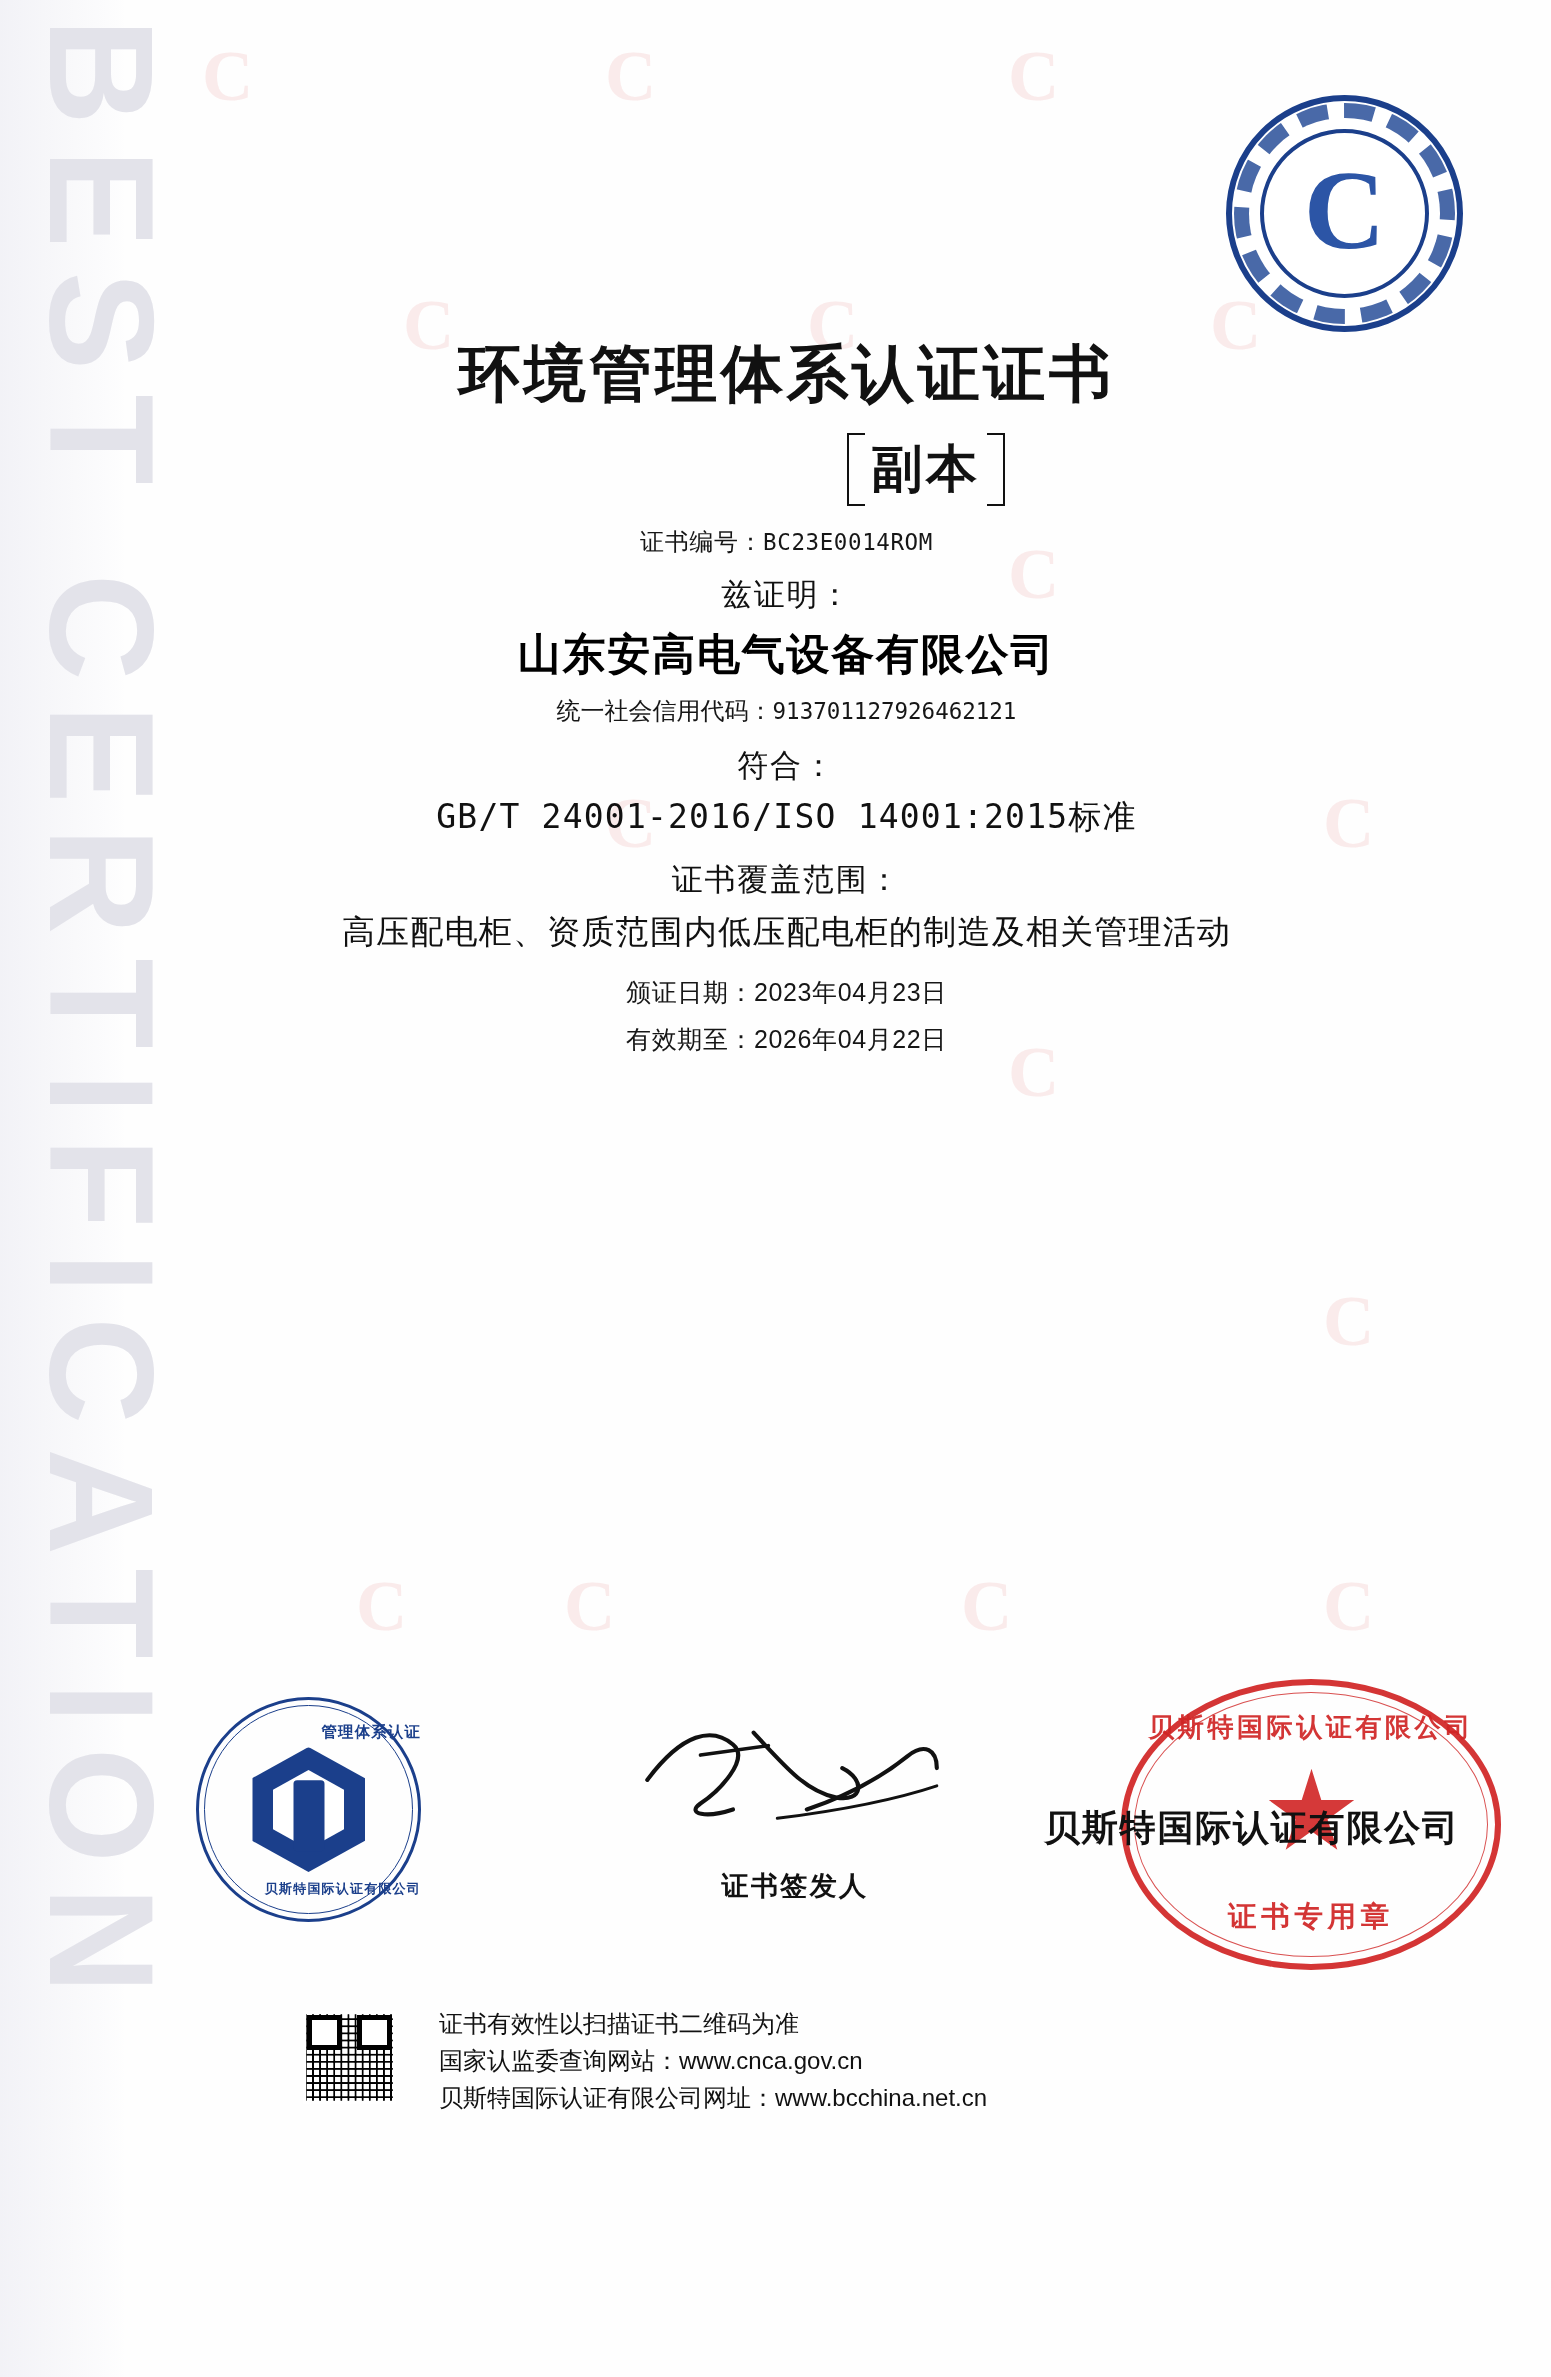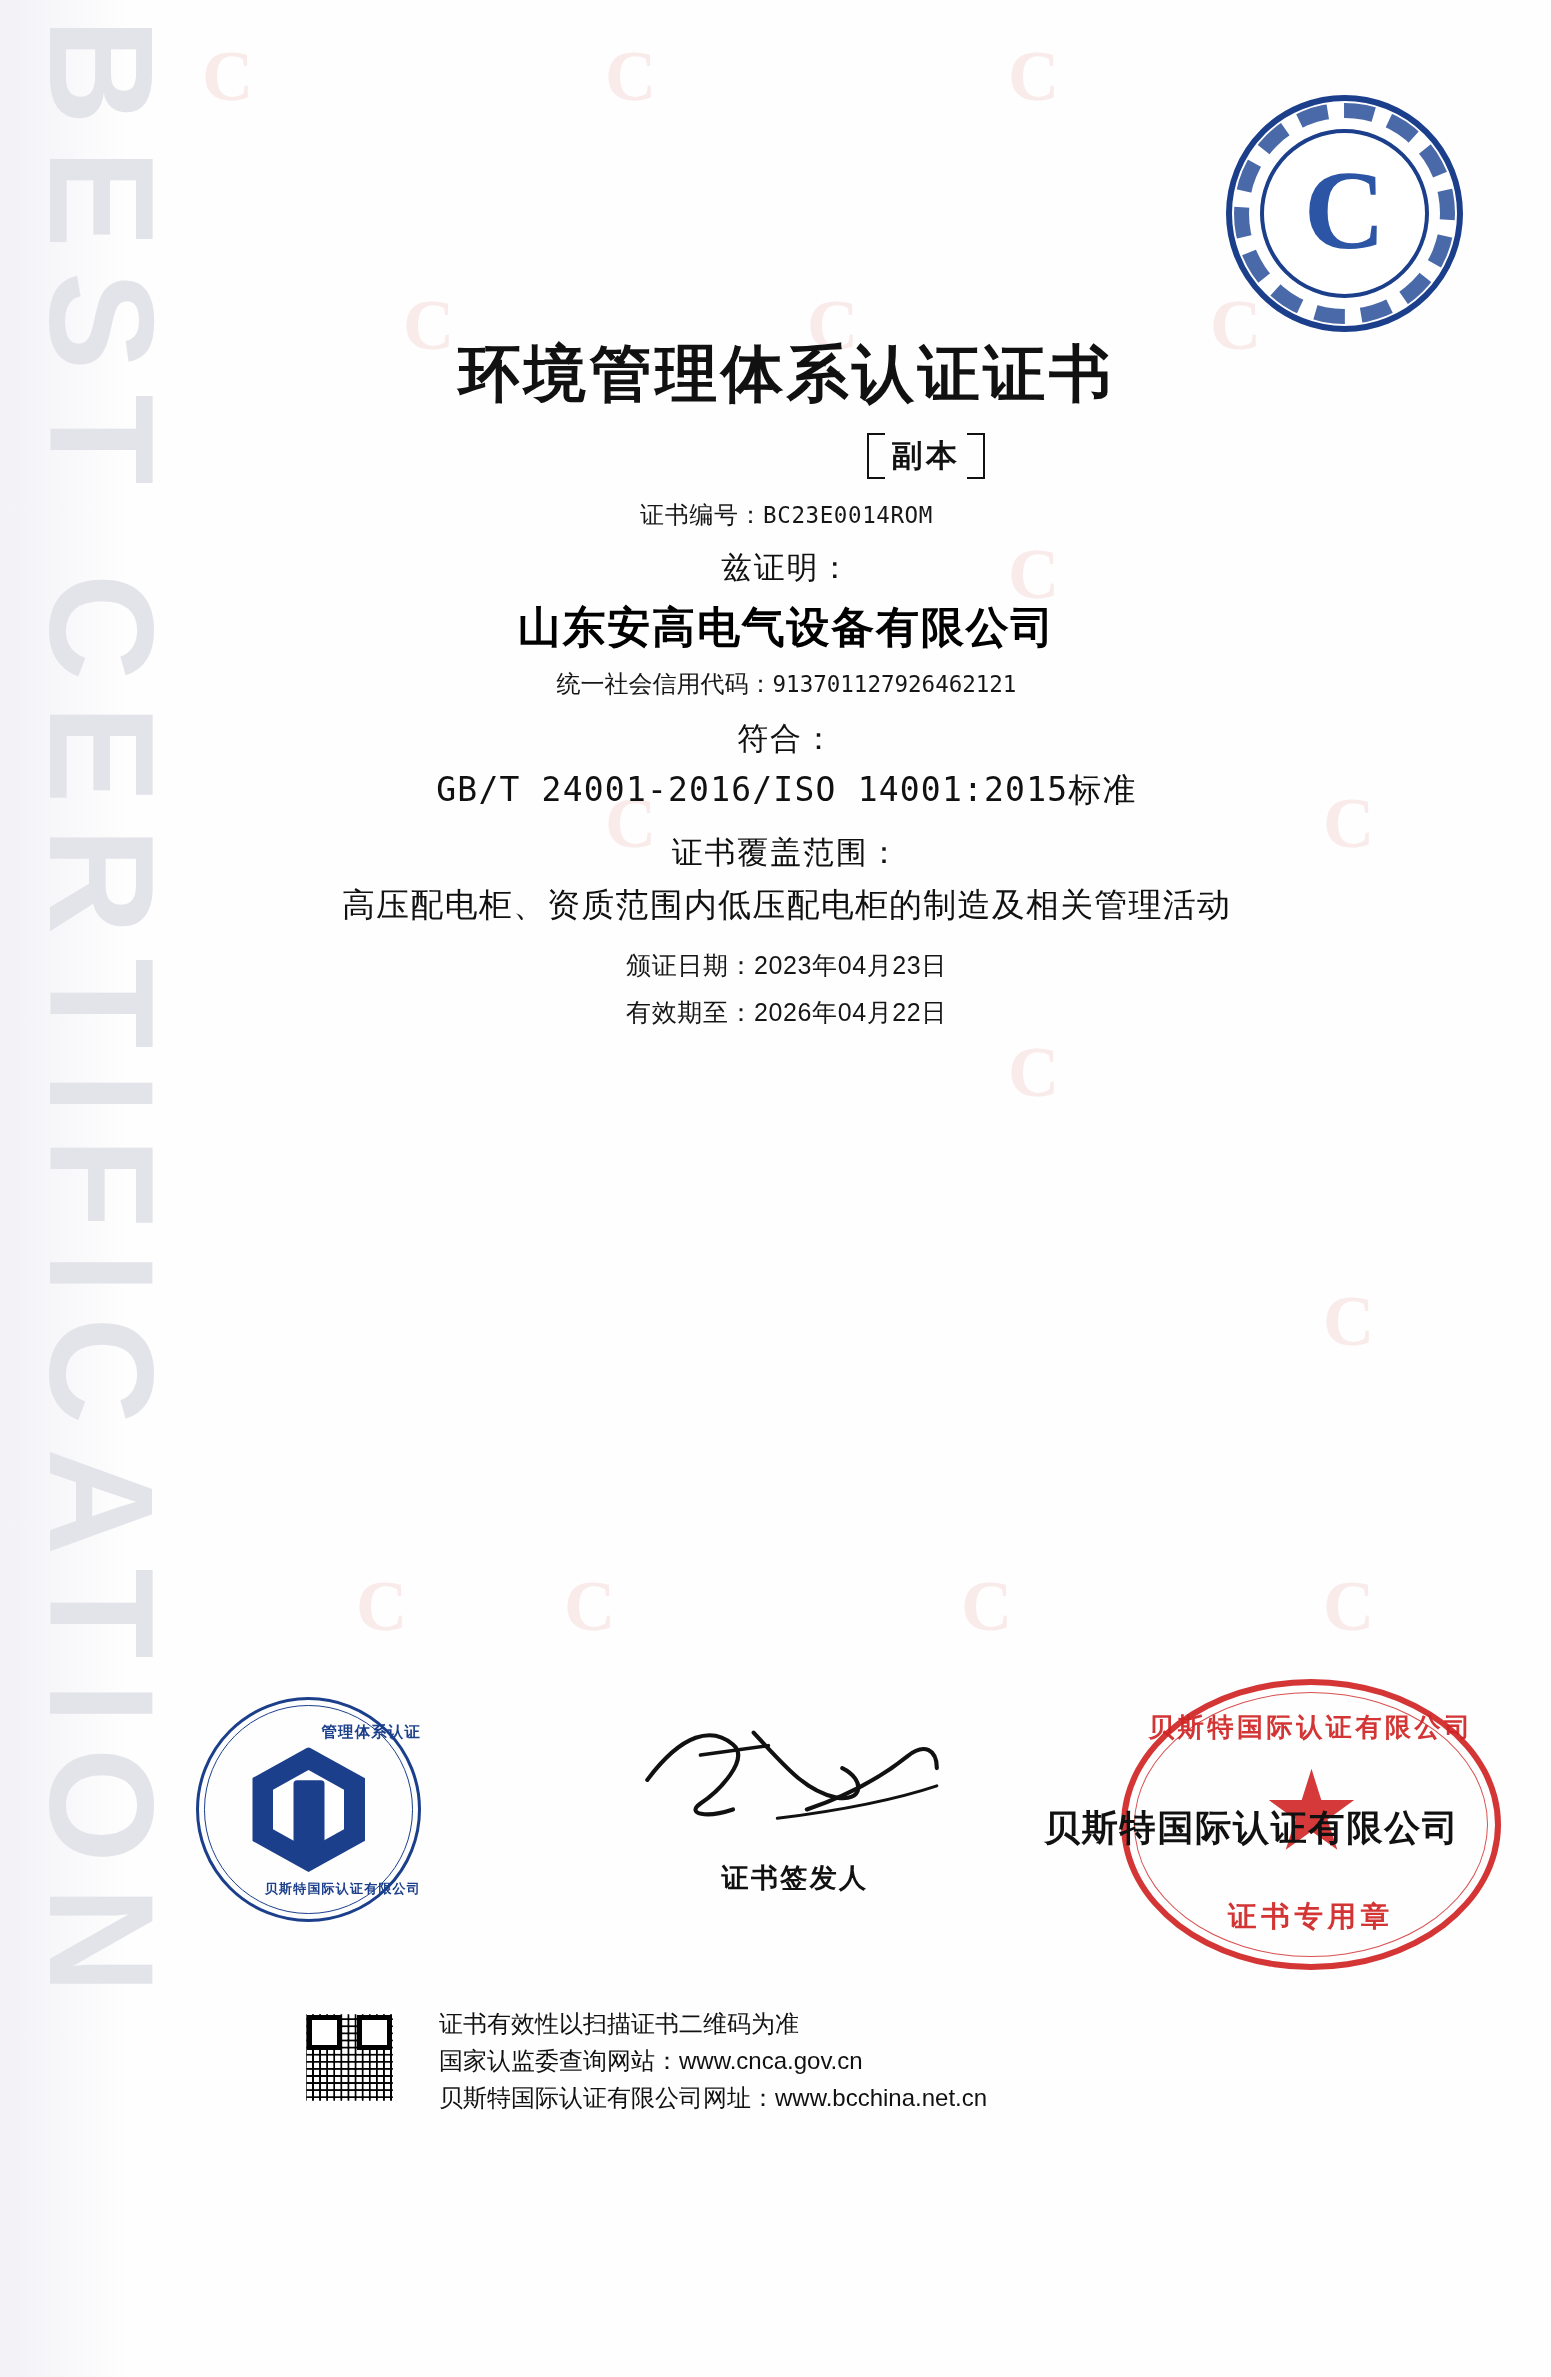--- a/index.html
+++ b/index.html
@@ -128,21 +128,21 @@
     margin: 0 0 16.6px 0;
     font-family: "DejaVu Sans", "Liberation Sans", sans-serif;
   }
   .subtitle-wrap {
     margin: 0 0 20px 0;
     padding-left: 279px;
   }
   .subtitle {
     display: inline-block;
     position: relative;
-    font-size: 31px;
+    font-size: 51px;
     font-weight: 700;
     letter-spacing: 3.6px;
     padding: 2.4px 24px;
   }
   .subtitle::before,
   .subtitle::after {
     content: "";
     position: absolute;
     top: 0;
     bottom: 0;
@@ -286,21 +286,21 @@
   }
   .signature .ink {
     height: 136px;
   }
   .signature .ink svg { display: block; margin: 0 auto; }
   .signature .cap {
     font-size: 27px;
     font-weight: 700;
     letter-spacing: 2.4px;
     color: #111;
-    margin-top: 15px;
+    margin-top: 23px;
   }
 
   .redstamp {
     position: absolute;
     left: 925px;
     top: -12px;
     width: 380px;
     height: 291px;
   }
   .redstamp .oval {

